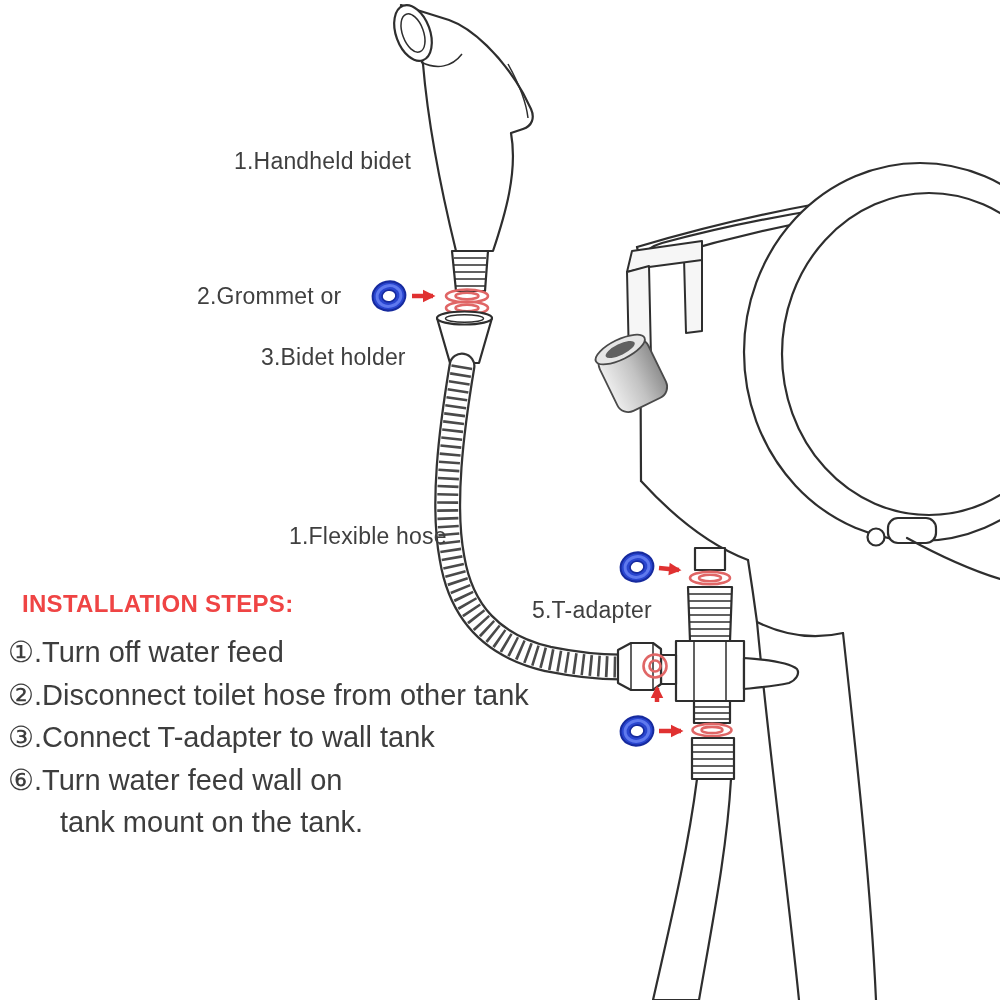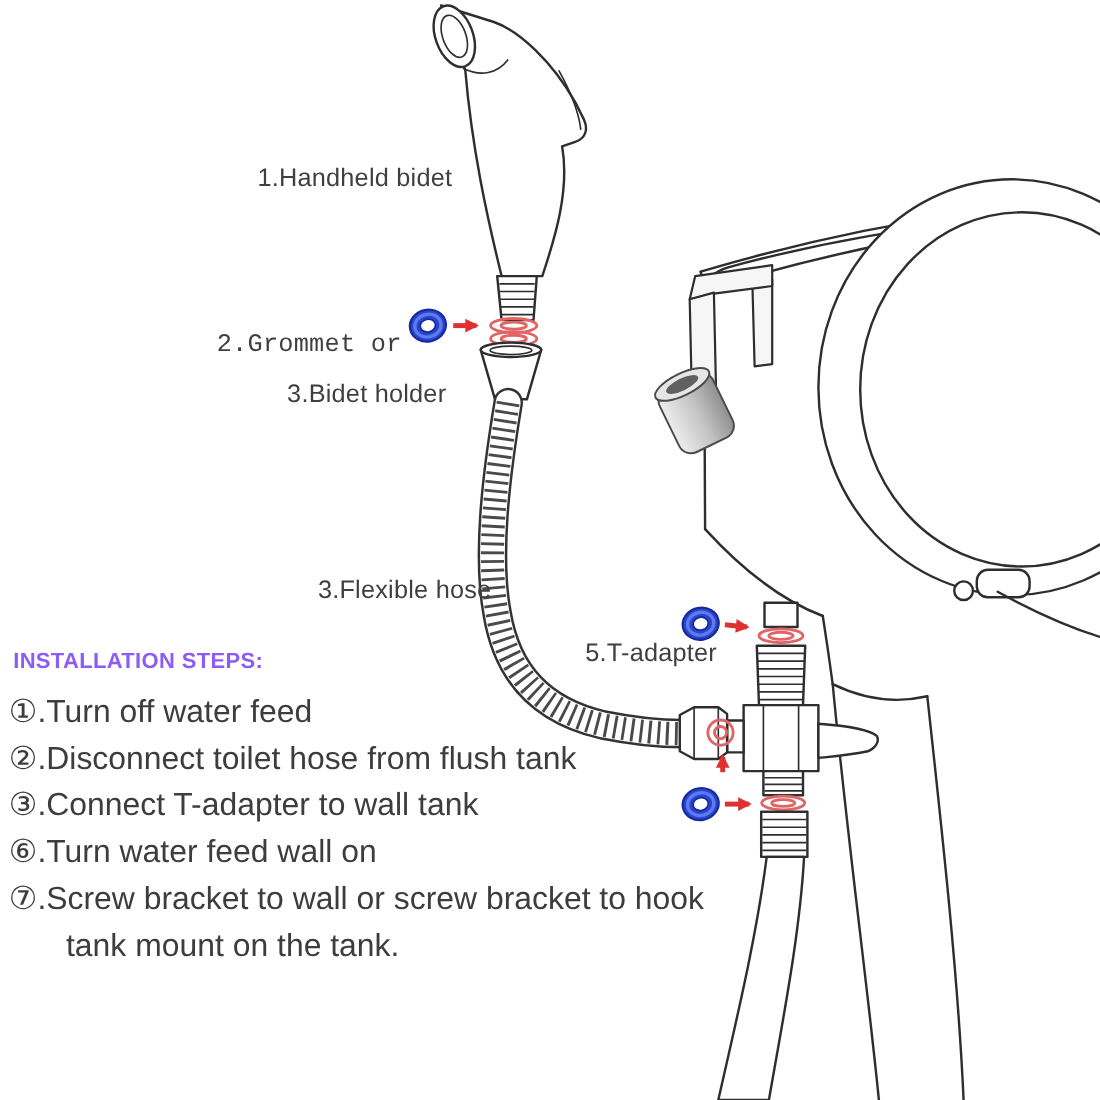--- a/index.html
+++ b/index.html
@@ -2,27 +2,27 @@
 <html><head>
 <meta charset="utf-8">
 <style>
   html, body { margin: 0; padding: 0; }
   body { font-family: "Liberation Sans", sans-serif; background: #ffffff; }
   .canvas { position: relative; width: 1000px; height: 1000px; background: #ffffff; overflow: hidden; }
   .diagram-svg { position: absolute; left: 0; top: 0; width: 1000px; height: 1000px; }
 
   .part-label { position: absolute; font-size: 23px; color: #3f3f3f; white-space: nowrap; letter-spacing: .2px; }
   #lbl-1 { left: 234px; top: 148px; }
-  #lbl-2 { left: 197px; top: 300px; font-family: Liberation Mono, monospace; }
+  #lbl-2 { left: 197px; top: 283px; }
   #lbl-3 { left: 261px; top: 344px; }
   #lbl-4 { left: 289px; top: 523px; }
-  #lbl-5 { left: 532px; top: 580px; }
+  #lbl-5 { left: 532px; top: 597px; }
 
   .steps { position: absolute; left: 8px; top: 590px; color: #3a3a3a; }
-  .steps-heading { font-size: 20px; font-weight: bold; color: #8b5cf6; letter-spacing: .3px; margin: 0 0 13px 4px; }
+  .steps-heading { font-size: 24px; font-weight: bold; color: #ef4444; letter-spacing: .3px; margin: 0 0 13px 14px; }
   .step-line { font-size: 29px; line-height: 42.5px; white-space: nowrap; color: #3d3d3d; }
   .step-line.indent { padding-left: 52px; }
 
   
   .ln  { fill: none; stroke: #2e2e2e; stroke-width: 2.2; stroke-linecap: round; stroke-linejoin: round; }
   .wf  { fill: #ffffff; stroke: #2e2e2e; stroke-width: 2.2; stroke-linejoin: round; }
   .gf  { fill: #f6f6f6; stroke: #2e2e2e; stroke-width: 2; stroke-linejoin: round; }
   .thin{ fill: none; stroke: #2e2e2e; stroke-width: 1.5; }
   .red { fill: none; stroke: #e06666; stroke-width: 2.6; }
   .redarrow { fill: none; stroke: #e03131; stroke-width: 4.5; }
@@ -171,26 +171,25 @@
       <path class="redarrow" d="M412 296 L433 296" marker-end="url(#arrowRed)"></path>
       <path class="redarrow" d="M659 568 L679 570" marker-end="url(#arrowRed)"></path>
       <path class="redarrow" d="M659 731 L681 731" marker-end="url(#arrowRed)"></path>
       <path class="redarrow" d="M657 702 L657 688" marker-end="url(#arrowRed)"></path>
     </g>
   </svg>
 
   <div id="lbl-1" class="part-label">1.Handheld bidet</div>
   <div id="lbl-2" class="part-label">2.Grommet or</div>
   <div id="lbl-3" class="part-label">3.Bidet holder</div>
-  <div id="lbl-4" class="part-label">3.Flexible hose</div>
+  <div id="lbl-4" class="part-label">1.Flexible hose</div>
   <div id="lbl-5" class="part-label">5.T-adapter</div>
 
   <div class="steps">
     <div class="steps-heading">INSTALLATION STEPS:</div>
     <div class="step-line">①.Turn off water feed</div>
-    <div class="step-line">②.Disconnect toilet hose from flush tank</div>
+    <div class="step-line">②.Disconnect toilet hose from other tank</div>
     <div class="step-line">③.Connect T-adapter to wall tank</div>
     <div class="step-line">⑥.Turn water feed wall on</div>
-    <div class="step-line">⑦.Screw bracket to wall or screw bracket to hook</div>
     <div class="step-line indent">tank mount on the tank.</div>
   </div>
 
 </div>
 
 </body></html>

